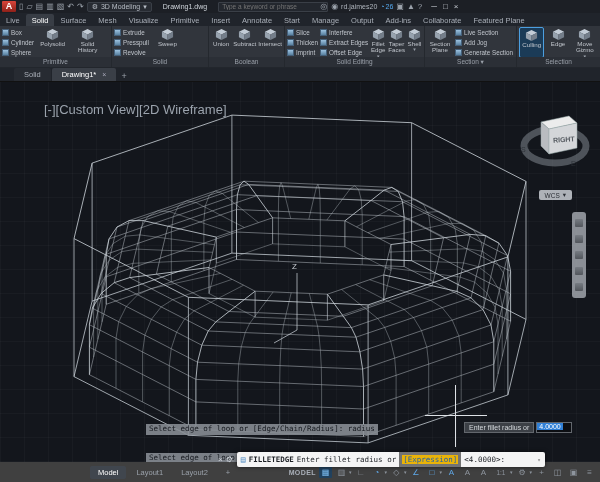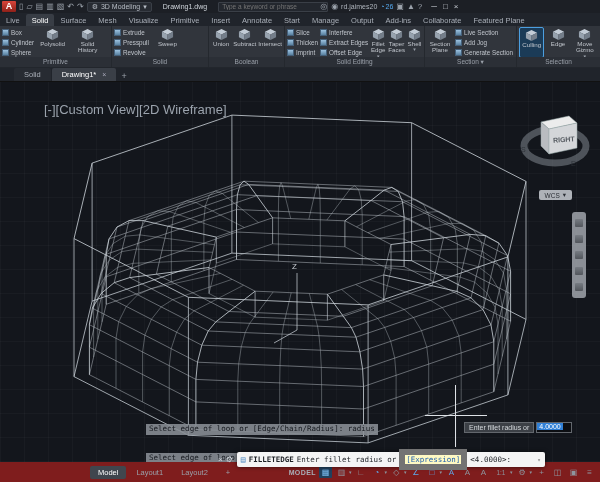--- a/index.html
+++ b/index.html
@@ -72,26 +72,26 @@
   
   .ch-h,.ch-v{position:absolute;background:#dde1e6;}
   .ch-h{left:425px;top:333px;width:62px;height:1px;}
   .ch-v{left:455px;top:303px;width:1px;height:62px;}
 
   
   .cmdwrap{position:absolute;left:218px;top:452px;display:flex;align-items:center;gap:4px;z-index:5;}
   .cmdtools{color:#cfd4da;font-size:8px;display:flex;gap:3px;}
   .cmdbar{width:308px;height:15px;background:#f4f4f4;border-radius:2px;display:flex;align-items:center;font-family:"DejaVu Sans Mono",monospace;font-size:7.5px;color:#1c1f24;padding:0 4px;gap:3px;box-shadow:0 0 4px rgba(0,0,0,.6);}
   .cmdico{color:#4a88c0;font-size:8px;}
-  .cmdopt{color:#1f5fae;background:#fef9c3;border:6px solid #737373;padding:0 1px;}
+  .cmdopt{color:#1f5fae;background:#eab308;border:3px solid #737373;padding:0 1px;}
   .cmdbar .grow{flex:1;}
   .cmdbar .dd{color:#888;font-size:6px;}
 
   
-  .bottom{height:20px;background:#7f1d1d;display:flex;align-items:center;font-size:7px;color:#9aa1aa;}
+  .bottom{height:20px;background:#404040;display:flex;align-items:center;font-size:7px;color:#9aa1aa;}
   .ltabs{display:flex;align-items:center;gap:2px;margin-left:90px;font-size:7.5px;}
   .ltab{padding:2px 8px;}
   .ltab.active{background:#40464e;color:#fff;border-radius:2px;}
   .status{margin-left:auto;display:flex;align-items:center;gap:3px;padding-right:4px;}
   .stxt{font-size:7px;color:#a9afb8;font-weight:bold;letter-spacing:.4px;}
   .sic2{width:13px;height:12px;display:flex;align-items:center;justify-content:center;font-size:8px;color:#8e959e;border-radius:1px;}
   .sic2.on{color:#5fa8e8;}
   .sic2.hl{background:#21415e;color:#7ec0f5;}
   .sdd{font-size:5px;color:#8e959e;margin-left:-2px;}
 </style>

